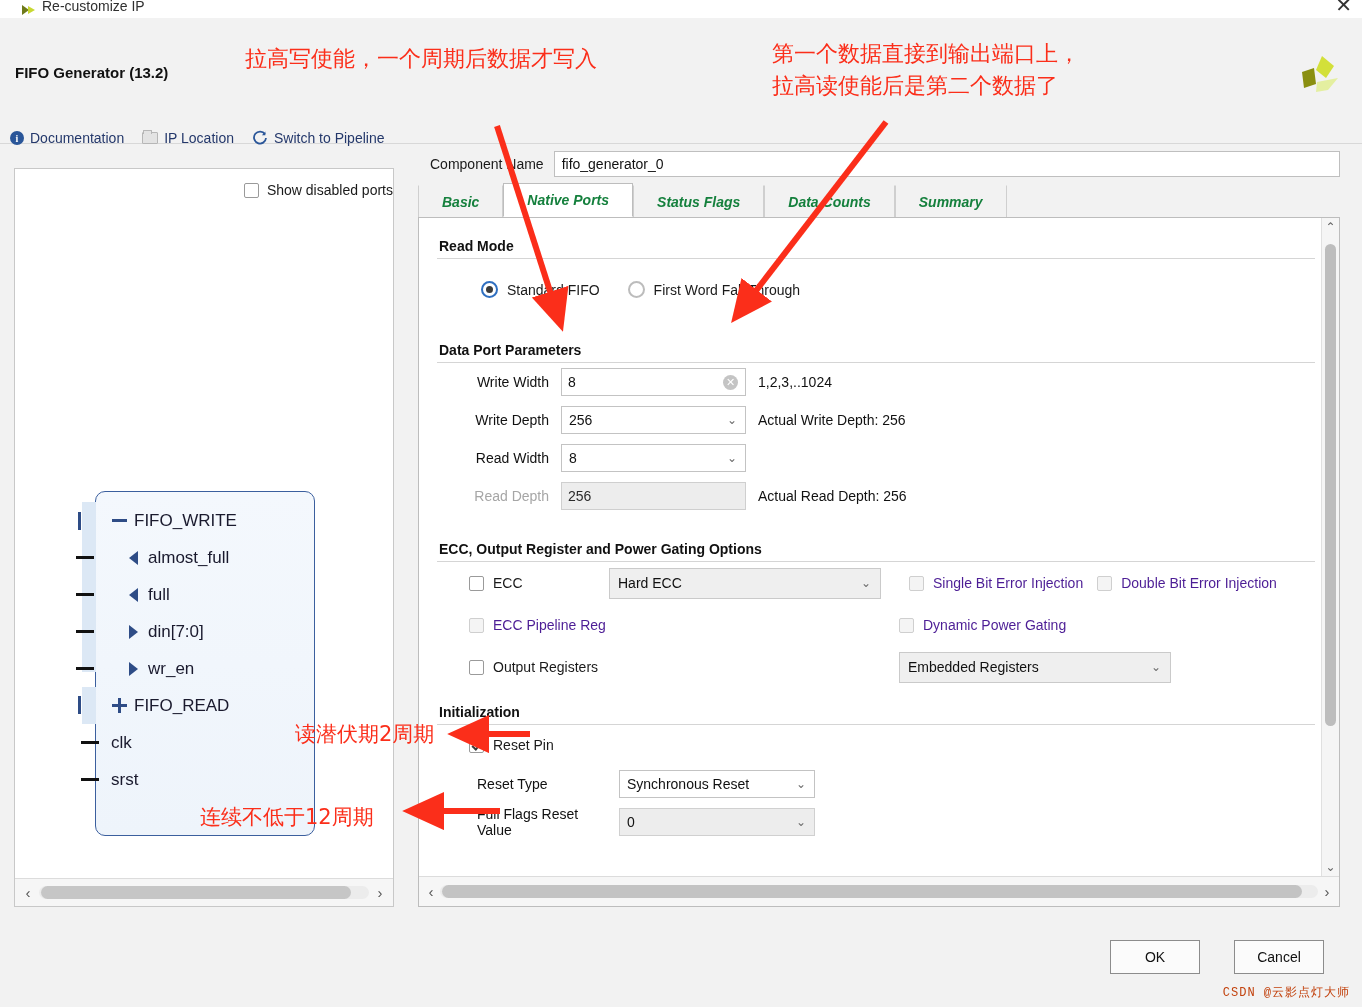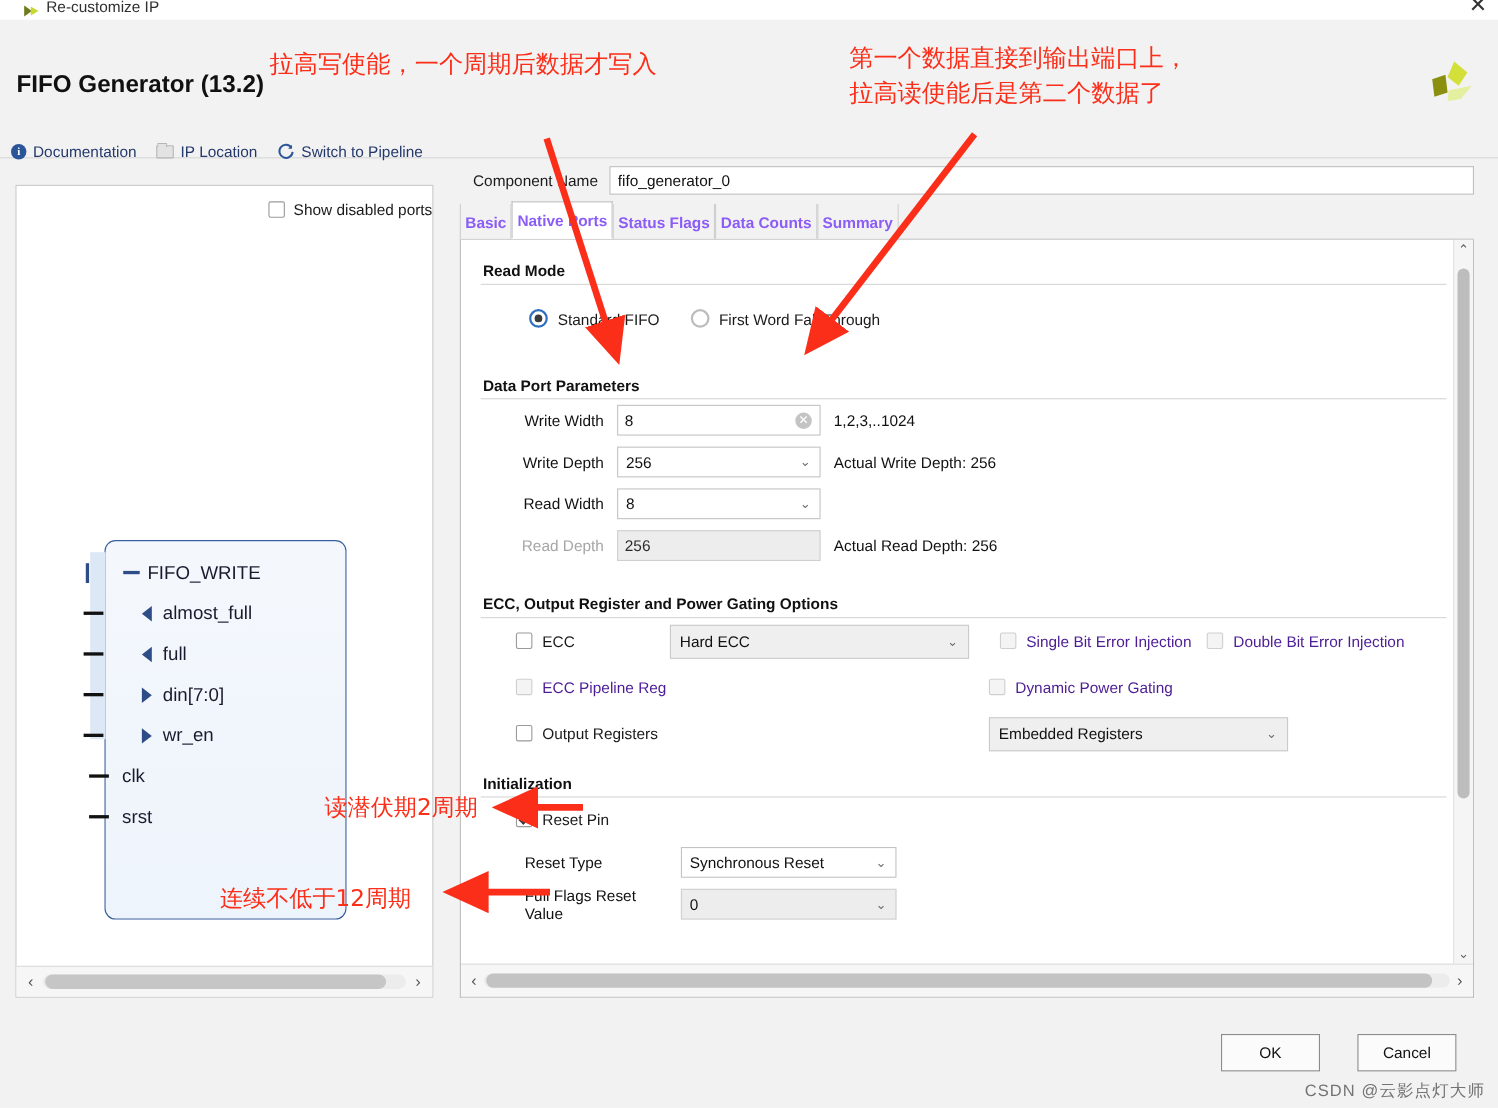--- a/index.html
+++ b/index.html
@@ -43,21 +43,21 @@
 
   
   .header {
     background:#f2f2f2;
     height:126px;
     border-bottom:1px solid #d8d8d8;
     position:relative;
   }
   .ip-title {
     position:absolute; left:15px; top:46px;
-    font-size:22px; font-weight:bold; color:#111;
+    font-size:15px; font-weight:bold; color:#111;
   }
   .toolbar {
     position:absolute; left:10px; top:112px;
     display:flex; align-items:center; gap:18px;
   }
   .tb-item { display:flex; align-items:center; gap:6px; color:#24386b; font-size:14px; cursor:default; }
   .ico-info {
     width:14px;height:14px;border-radius:50%;background:#2a5699;color:#fff;
     font-size:10px;font-weight:bold;display:flex;align-items:center;justify-content:center;
     font-family:"Liberation Serif", serif;
@@ -128,24 +128,24 @@
 
   .comp-row { display:flex; align-items:center; gap:10px; padding:0 0 0 12px; height:40px; }
   .comp-label { font-size:14px; color:#1a1a1a; }
   .comp-input {
     flex:1; height:26px; background:#fff; border:1px solid #bfbfbf;
     display:flex; align-items:center; padding:0 7px; font-size:14px; color:#111;
   }
 
   .tabbar { display:flex; align-items:flex-end; height:34px; border-bottom:1px solid #bdbdbd; background:#f2f2f2; }
   .tab {
-    height:32px; display:flex; align-items:center; padding:0 4px;
-    font-size:14px; font-weight:bold; color:#8b5cf6;
+    height:32px; display:flex; align-items:center; padding:0 23px;
+    font-size:14px; font-weight:bold; color:#15803d;
     border-left:1px solid #cfcfcf; border-right:1px solid #cfcfcf;
-    border-top:1px solid transparent; background:#f2f2f2;
+    border-top:1px solid transparent; background:#f2f2f2;font-style:italic;
   }
   .tab.active { background:#ffffff; border:1px solid #bdbdbd; border-bottom:1px solid #fff; height:34px; }
   .tab-spacer { flex:1; border-bottom:0px; }
 
   .panel-body {
     position:absolute; left:0; right:0; top:74px; bottom:0;
     background:#ffffff; border:1px solid #bdbdbd; border-top:none;
     overflow:hidden;
   }
   .scroll-area { position:absolute; left:0; right:18px; top:0; bottom:30px; padding:14px 0 0 16px; overflow:hidden; }
@@ -178,21 +178,21 @@
   }
   .selbox {
     width:185px; height:28px; border:1px solid #c3c3c3; background:#fff;
     display:flex; align-items:center; justify-content:space-between;
     padding:0 8px 0 7px; font-size:14px; color:#111;
   }
   .chev { color:#6d6d6d; font-size:12px; }
   .hint { padding-left:12px; font-size:14px; color:#111; }
 
   .ecc-row { display:flex; align-items:center; height:42px; padding-left:34px; }
-  .ecc-chk { display:flex; align-items:flex-start; gap:9px; width:140px; font-size:14px; }
+  .ecc-chk { display:flex; align-items:center; gap:9px; width:140px; font-size:14px; }
   .ecc-chk.dim { color:#4c1d95; }
   .wide-sel {
     width:272px; height:31px; border:1px solid #cacaca; background:#efefef;
     display:flex; align-items:center; justify-content:space-between;
     padding:0 9px 0 8px; font-size:14px; color:#111;
   }
   .right-chks { display:flex; align-items:center; gap:14px; margin-left:28px; }
   .right-chks .ecc-chk { width:auto; }
 
   .init-row { display:flex; align-items:center; height:40px; padding-left:34px; }
@@ -217,22 +217,22 @@
   .footer { position:absolute; left:0; right:0; bottom:0; height:78px; background:#f2f2f2; }
   .btn {
     position:absolute; top:940px; width:90px; height:34px; background:#fbfbfb;
     border:1px solid #8c8c8c; display:flex; align-items:center; justify-content:center;
     font-size:14px; color:#111;
   }
   #ok-btn { left:1110px; }
   #cancel-btn { left:1234px; }
 
   .watermark {
-    position:absolute; right:12px; bottom:6px; font-size:15px; color:#737373;
-    letter-spacing:1px; font-family:Liberation Sans, sans-serif;
+    position:absolute; right:12px; bottom:6px; font-size:12px; color:#c2410c;
+    letter-spacing:1px; font-family:Liberation Mono, monospace;
   }
 
   
   .anno {
     position:absolute; color:#fb2e1a; font-size:22px; font-weight:500;
     font-family:"DejaVu Sans", sans-serif; white-space:pre; line-height:1.45;
     pointer-events:none;
   }
   #anno-write { left:245px; top:43px; }
   #anno-read  { left:772px; top:38px; }
@@ -329,20 +329,28 @@
             </div>
 
             <div class="port-row nested" style="position:relative">
               <span class="pin-stub" style="top:17px"></span>
               <span class="glyph">
                   <span class="tri-right"></span>
                 </span>
               <span>wr_en</span>
             </div>
 
+            <div class="port-row" style="position:relative">
+              <span class="bus-stub" style="top:9px"></span>
+              <span class="shade" style="top:0; height:37px"></span>
+              <span class="glyph">
+                  <span class="plus-g"></span>
+                </span>
+              <span>FIFO_READ</span>
+            </div>
 
             <div class="port-row" style="position:relative; padding-left:15px">
               <span class="pin-stub" style="top:17px; left:-15px"></span>
               <span>clk</span>
             </div>
 
             <div class="port-row" style="position:relative; padding-left:15px">
               <span class="pin-stub" style="top:17px; left:-15px"></span>
               <span>srst</span>
             </div>

